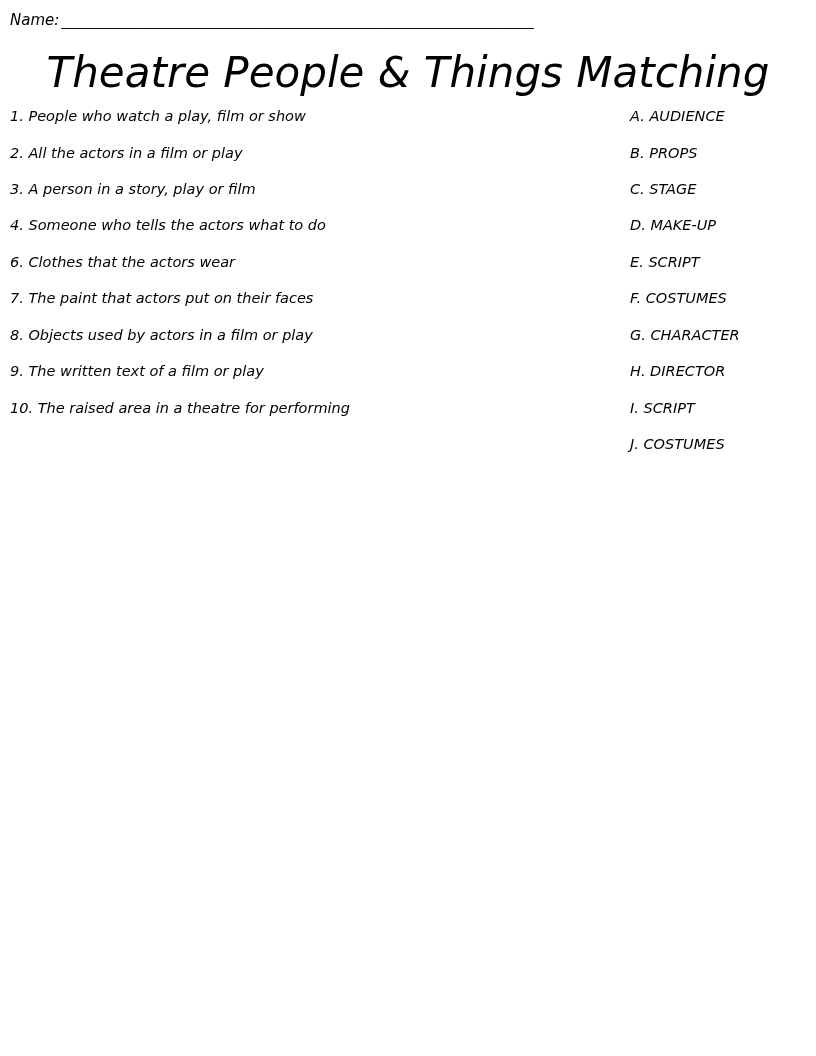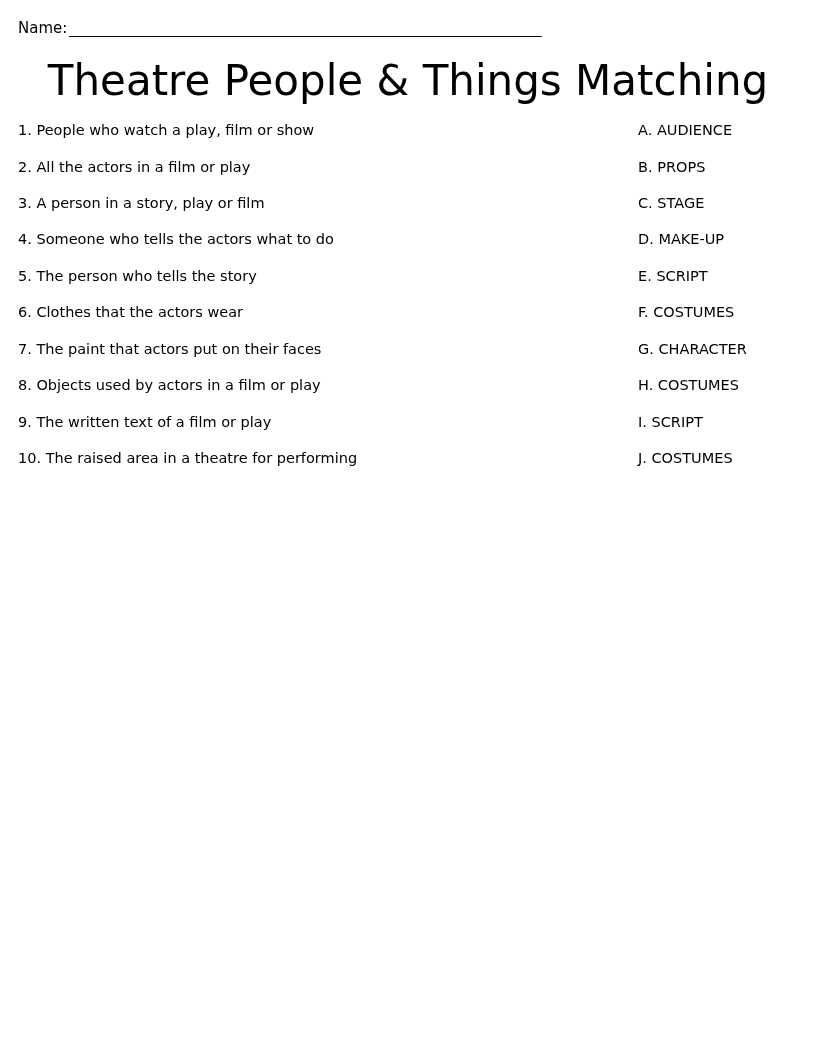--- a/index.html
+++ b/index.html
@@ -12,22 +12,23 @@
     height: 1056px;
     font-family: "DejaVu Sans", sans-serif;
     color: #000000;
     position: relative;
     overflow: hidden;
   }
   .page {
     width: 816px;
     height: 1056px;
     box-sizing: border-box;
-    padding: 16px;
+    padding: 8px;
     position: relative;
+    font-style: italic;
   }
   .name-row {
     display: flex;
     align-items: baseline;
     padding: 3px 30px 0 2px;
     font-size: 15px;
     white-space: nowrap;
   }
   .name-label {
     font-size: 15px;
@@ -46,21 +47,21 @@
     text-align: center;
     font-size: 42px;
     font-weight: normal;
     margin: 22px 0 0 0;
     padding: 0 20px;
     line-height: 1.05;
     color: #000;
   }
   .columns {
     display: flex;
-    margin-top: 20px;
+    margin-top: 14px;
     padding: 0 2px;
   }
   .col-left {
     width: 620px;
     flex: 0 0 620px;
   }
   .col-right {
     flex: 1;
   }
   .q-item, .a-item {
@@ -85,34 +86,33 @@
   </div>
 
   <h1 class="title">Theatre People &amp; Things Matching</h1>
 
   <div class="columns">
     <div class="col-left">
       <div class="q-item">1. People who watch a play, film or show</div>
       <div class="q-item">2. All the actors in a film or play</div>
       <div class="q-item">3. A person in a story, play or film</div>
       <div class="q-item">4. Someone who tells the actors what to do</div>
-      <div class="q-item">5. The person who tells the story</div>
       <div class="q-item">6. Clothes that the actors wear</div>
       <div class="q-item">7. The paint that actors put on their faces</div>
       <div class="q-item">8. Objects used by actors in a film or play</div>
       <div class="q-item">9. The written text of a film or play</div>
       <div class="q-item">10. The raised area in a theatre for performing</div>
     </div>
     <div class="col-right">
       <div class="a-item">A. AUDIENCE</div>
       <div class="a-item">B. PROPS</div>
       <div class="a-item">C. STAGE</div>
       <div class="a-item">D. MAKE-UP</div>
       <div class="a-item">E. SCRIPT</div>
       <div class="a-item">F. COSTUMES</div>
       <div class="a-item">G. CHARACTER</div>
-      <div class="a-item">H. COSTUMES</div>
+      <div class="a-item">H. DIRECTOR</div>
       <div class="a-item">I. SCRIPT</div>
       <div class="a-item">J. COSTUMES</div>
     </div>
   </div>
 
 </div>
 
 </body></html>

